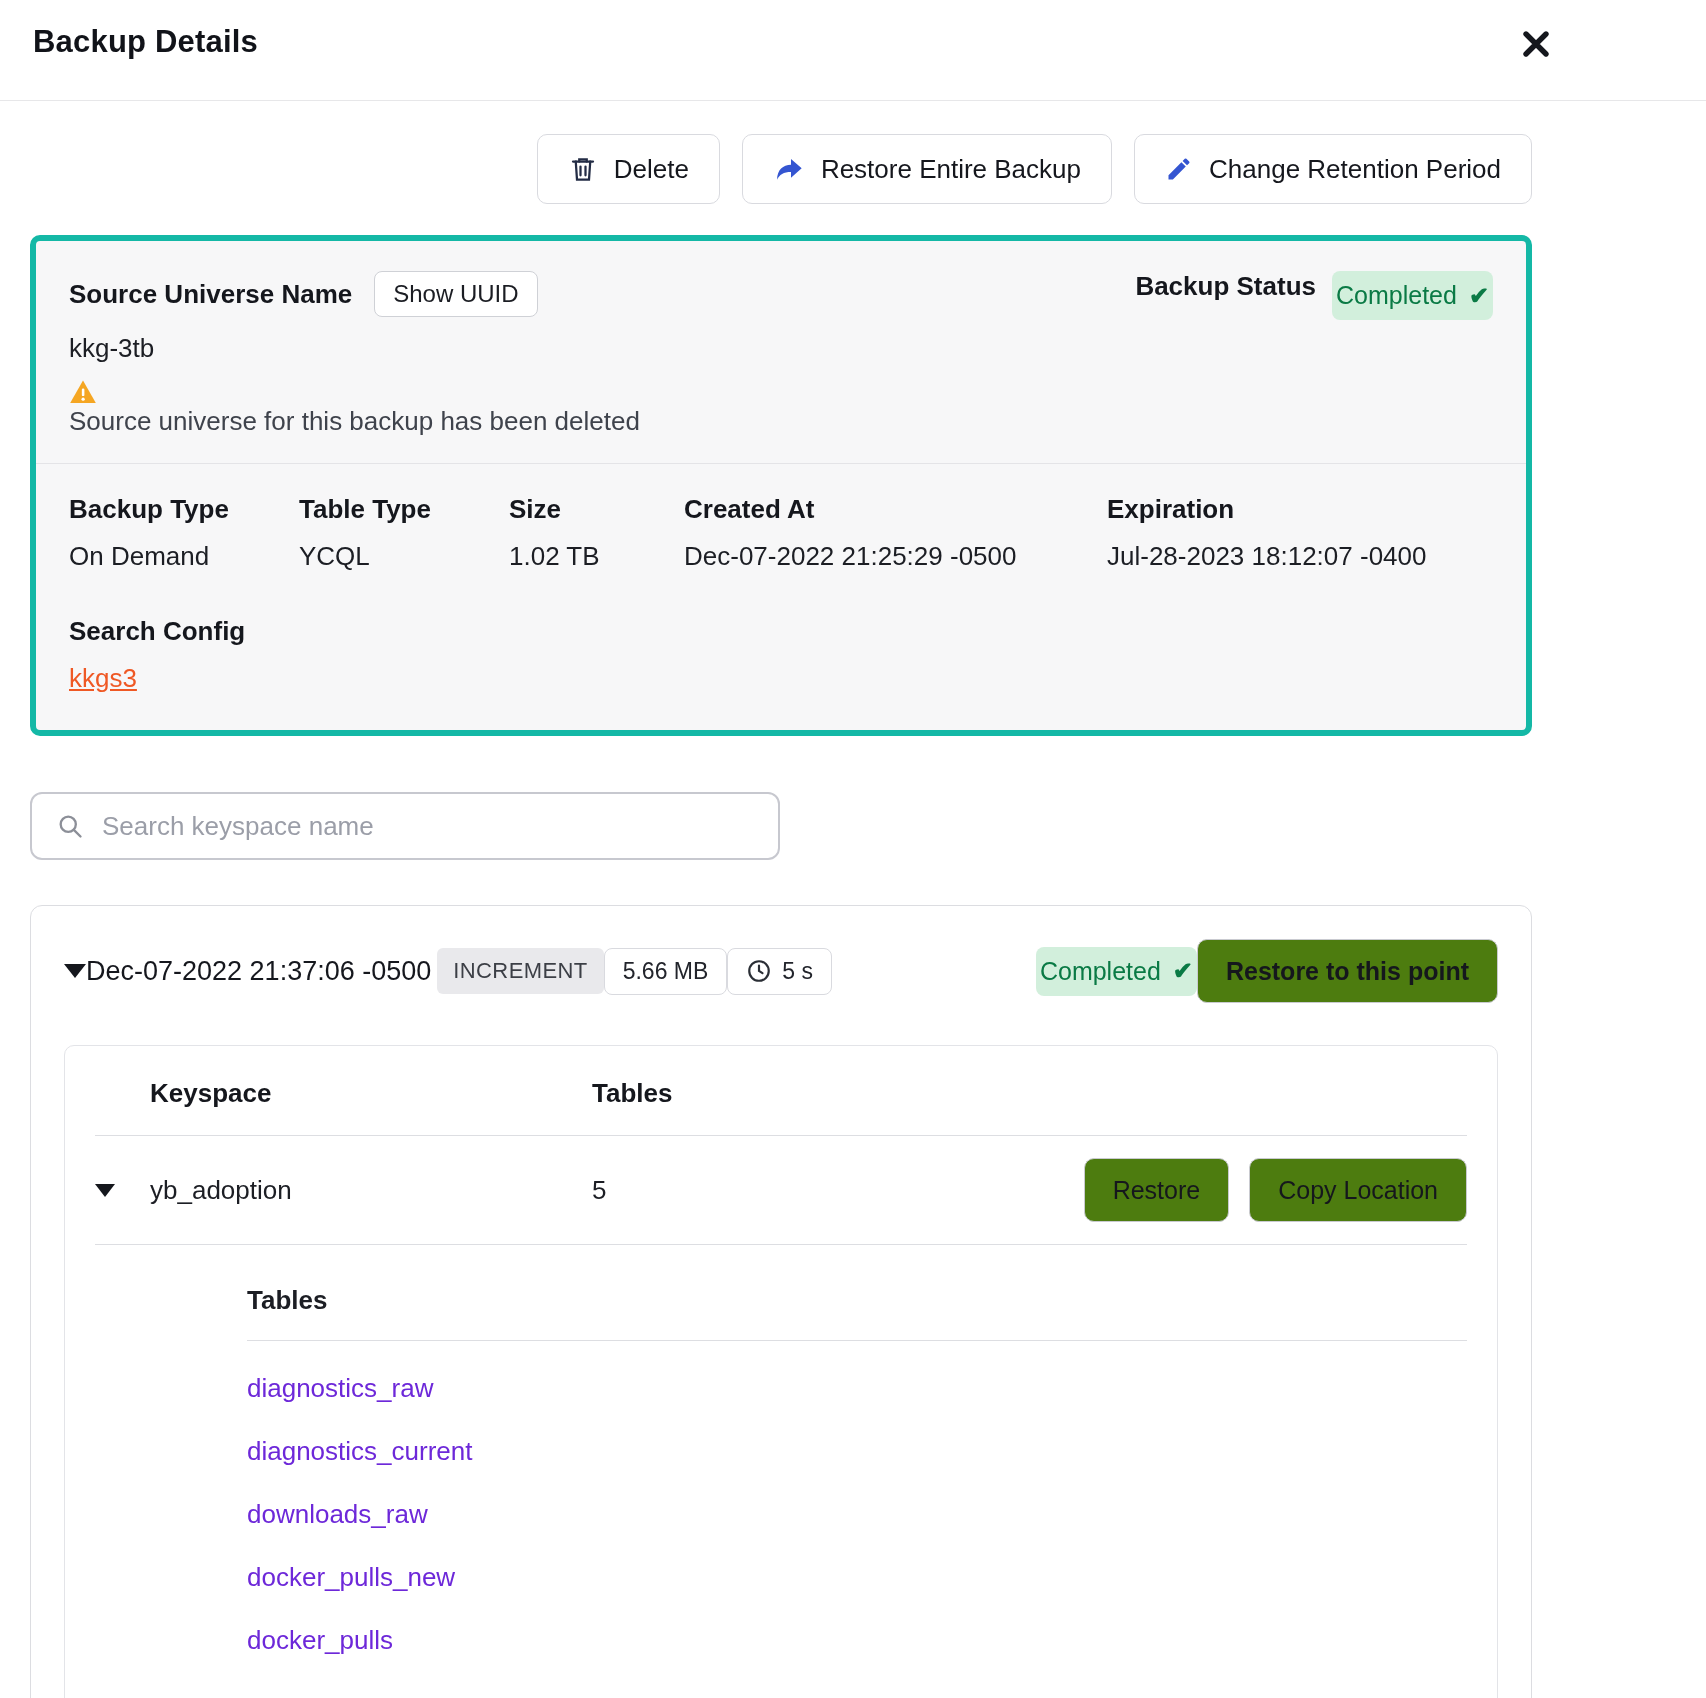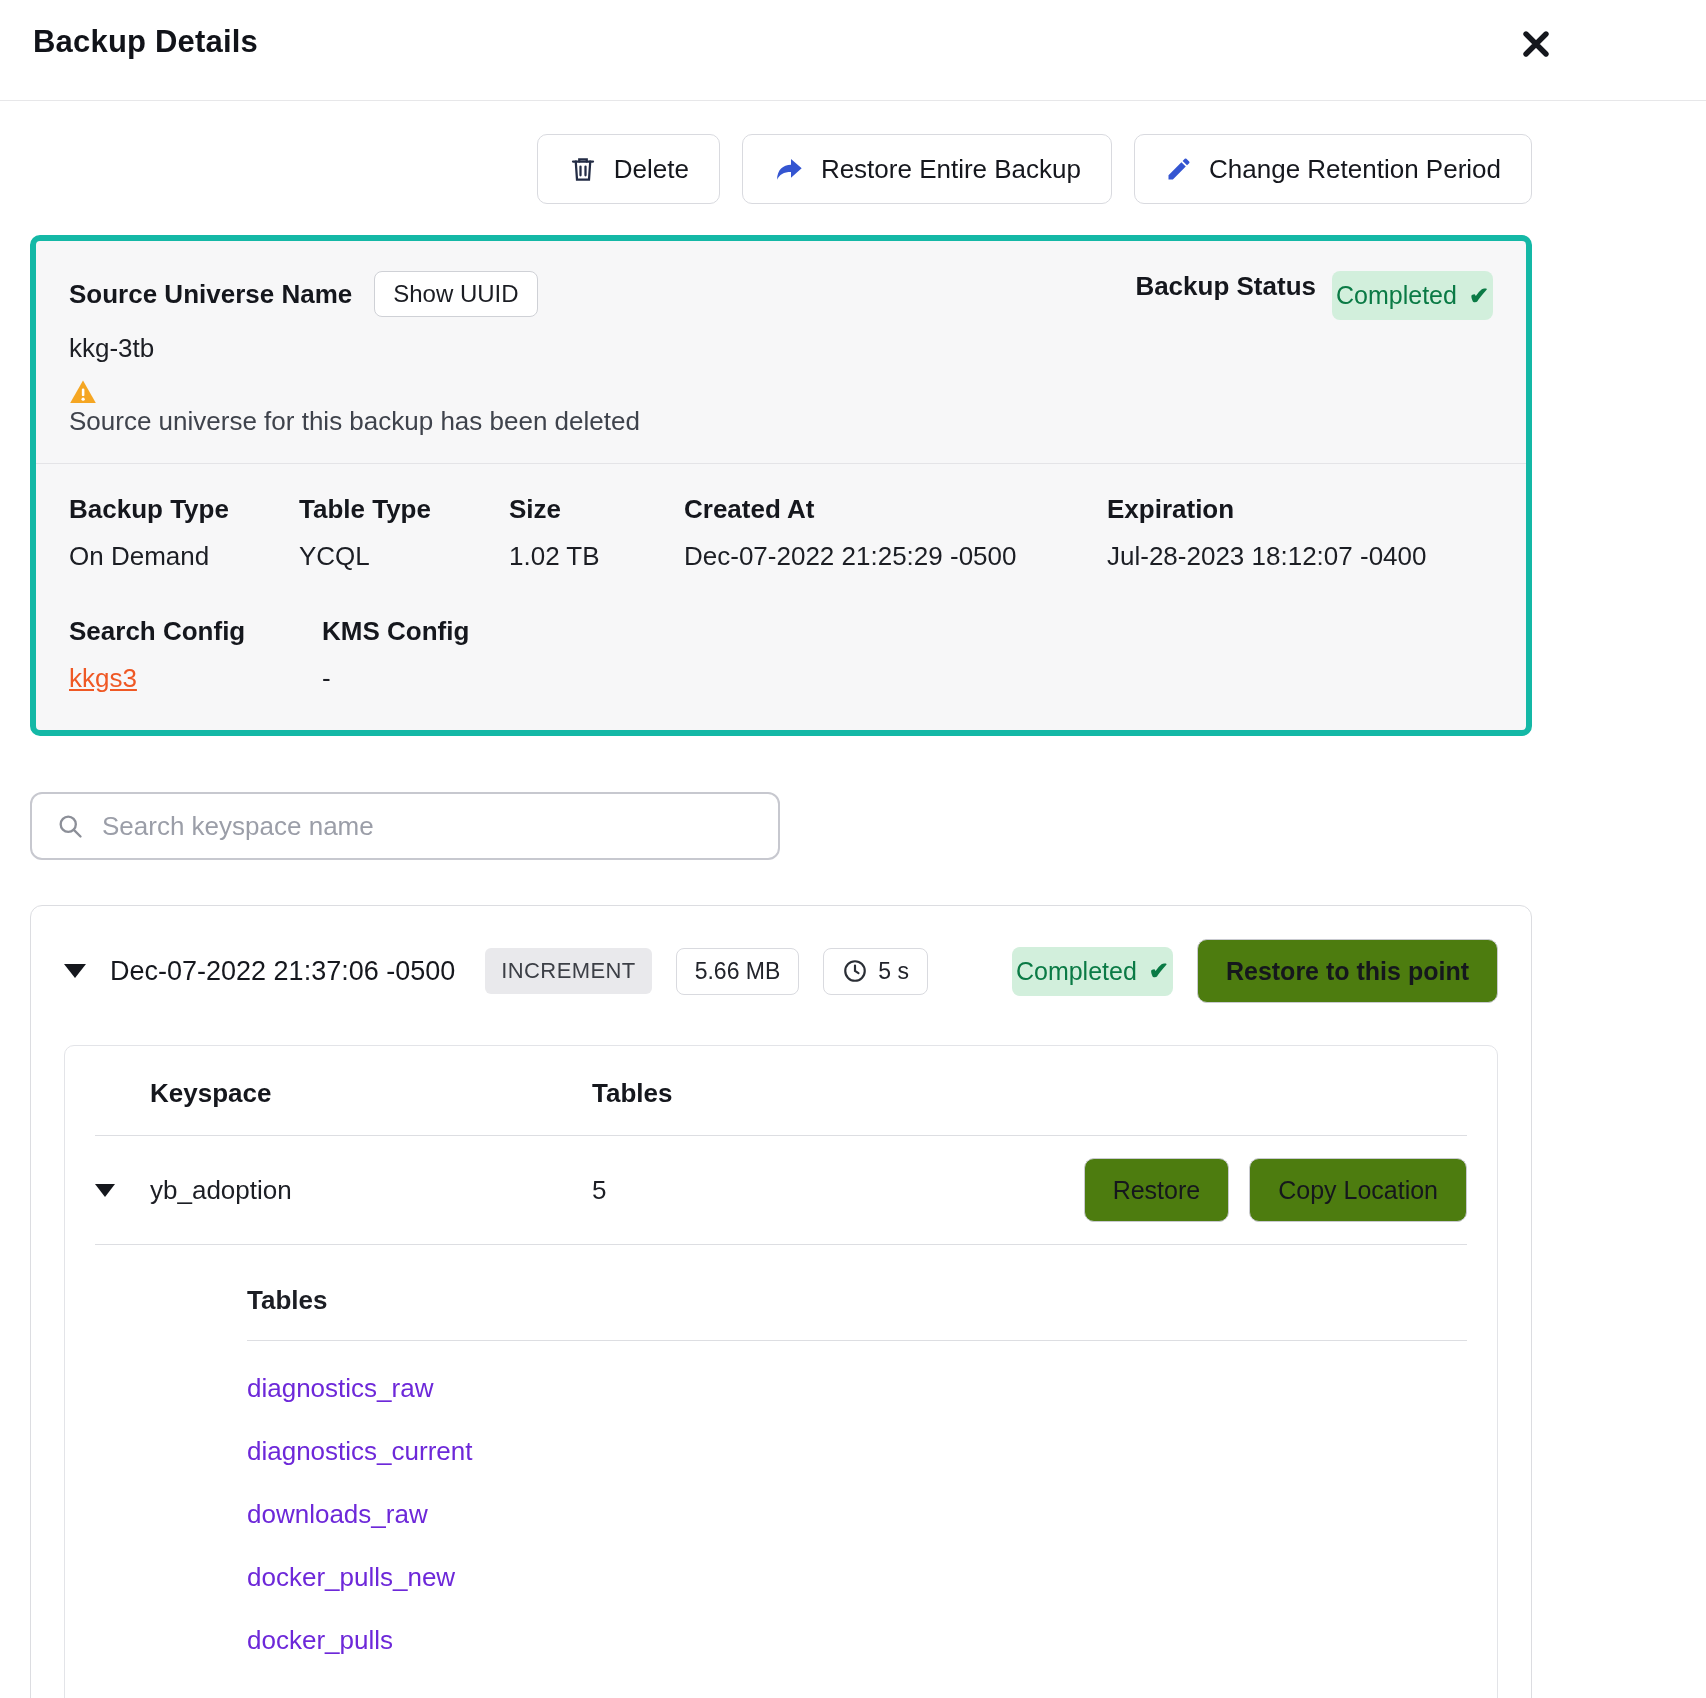--- a/index.html
+++ b/index.html
@@ -46,21 +46,21 @@
   .link{color:var(--accent-orange,#ef5824); text-decoration:underline; font-size:26px; cursor:pointer;}
 
   
   .searchbar{margin-top:56px; width:750px; height:68px; border:2px solid #c7c8cf; border-radius:12px;
              display:flex; align-items:center; gap:16px; padding:0 24px; background:#fff;}
   .searchbar input{border:none; outline:none; flex:1; font-size:26px; font-family:inherit; color:#1c1e24; background:transparent;}
   .searchbar input::placeholder{color:#9b9ea8;}
 
   
   .increment-card{margin-top:45px; border:1px solid #dcdde1; border-radius:12px; padding:33px 33px 60px; min-height:880px;}
-  .inc-header{display:flex; align-items:center; gap:24px;}
+  .inc-header{display:flex; align-items:center; }
   .caret{width:0; height:0; border-left:11px solid transparent; border-right:11px solid transparent; border-top:14px solid #15171d; cursor:pointer; flex:none;}
   .timestamp{font-size:27px; color:#15171d; margin-right:6px; white-space:nowrap;}
   .badge-gray{background:#e9e9ec; border-radius:6px; padding:10px 16px; font-size:22px; color:#3c3f46; letter-spacing:.4px; font-weight:500;}
   .badge-outline{border:1px solid #d9dadf; border-radius:8px; padding:9px 18px; font-size:23px; color:#22242b;
                  display:inline-flex; align-items:center; gap:10px; background:#fff; white-space:nowrap;}
   .spacer{flex:1;}
   .btn-sm{background:#4d7c0f; border:1px solid #c9cad0; border-radius:10px; font-size:25px; color:#15171d;
           font-family:inherit; cursor:pointer; padding:0 28px; height:64px; white-space:nowrap;}
   .btn-sm.strong{font-weight:600;}
 
@@ -176,24 +176,20 @@
           <div class="lbl">Expiration</div>
           <div class="value">Jul-28-2023 18:12:07 -0400</div>
         </div>
       </div>
 
       <div class="summary-grid2">
         <div class="field">
           <div class="lbl">Search Config</div>
           <div class="value"><a class="link">kkgs3</a></div>
         </div>
-        <div class="field">
-          <div class="lbl">KMS Config</div>
-          <div class="value">-</div>
-        </div>
       </div>
     </section>
 
     <div class="searchbar">
       <span class="icn" style="line-height:0;">
         <svg width="28" height="28" viewBox="0 0 24 24" fill="none" stroke="#8c8f98" stroke-width="2" stroke-linecap="round">
           <circle cx="10.5" cy="10.5" r="6.5"></circle>
             <path d="M15.5 15.5 L21 21"></path>
         </svg>
       </span>

